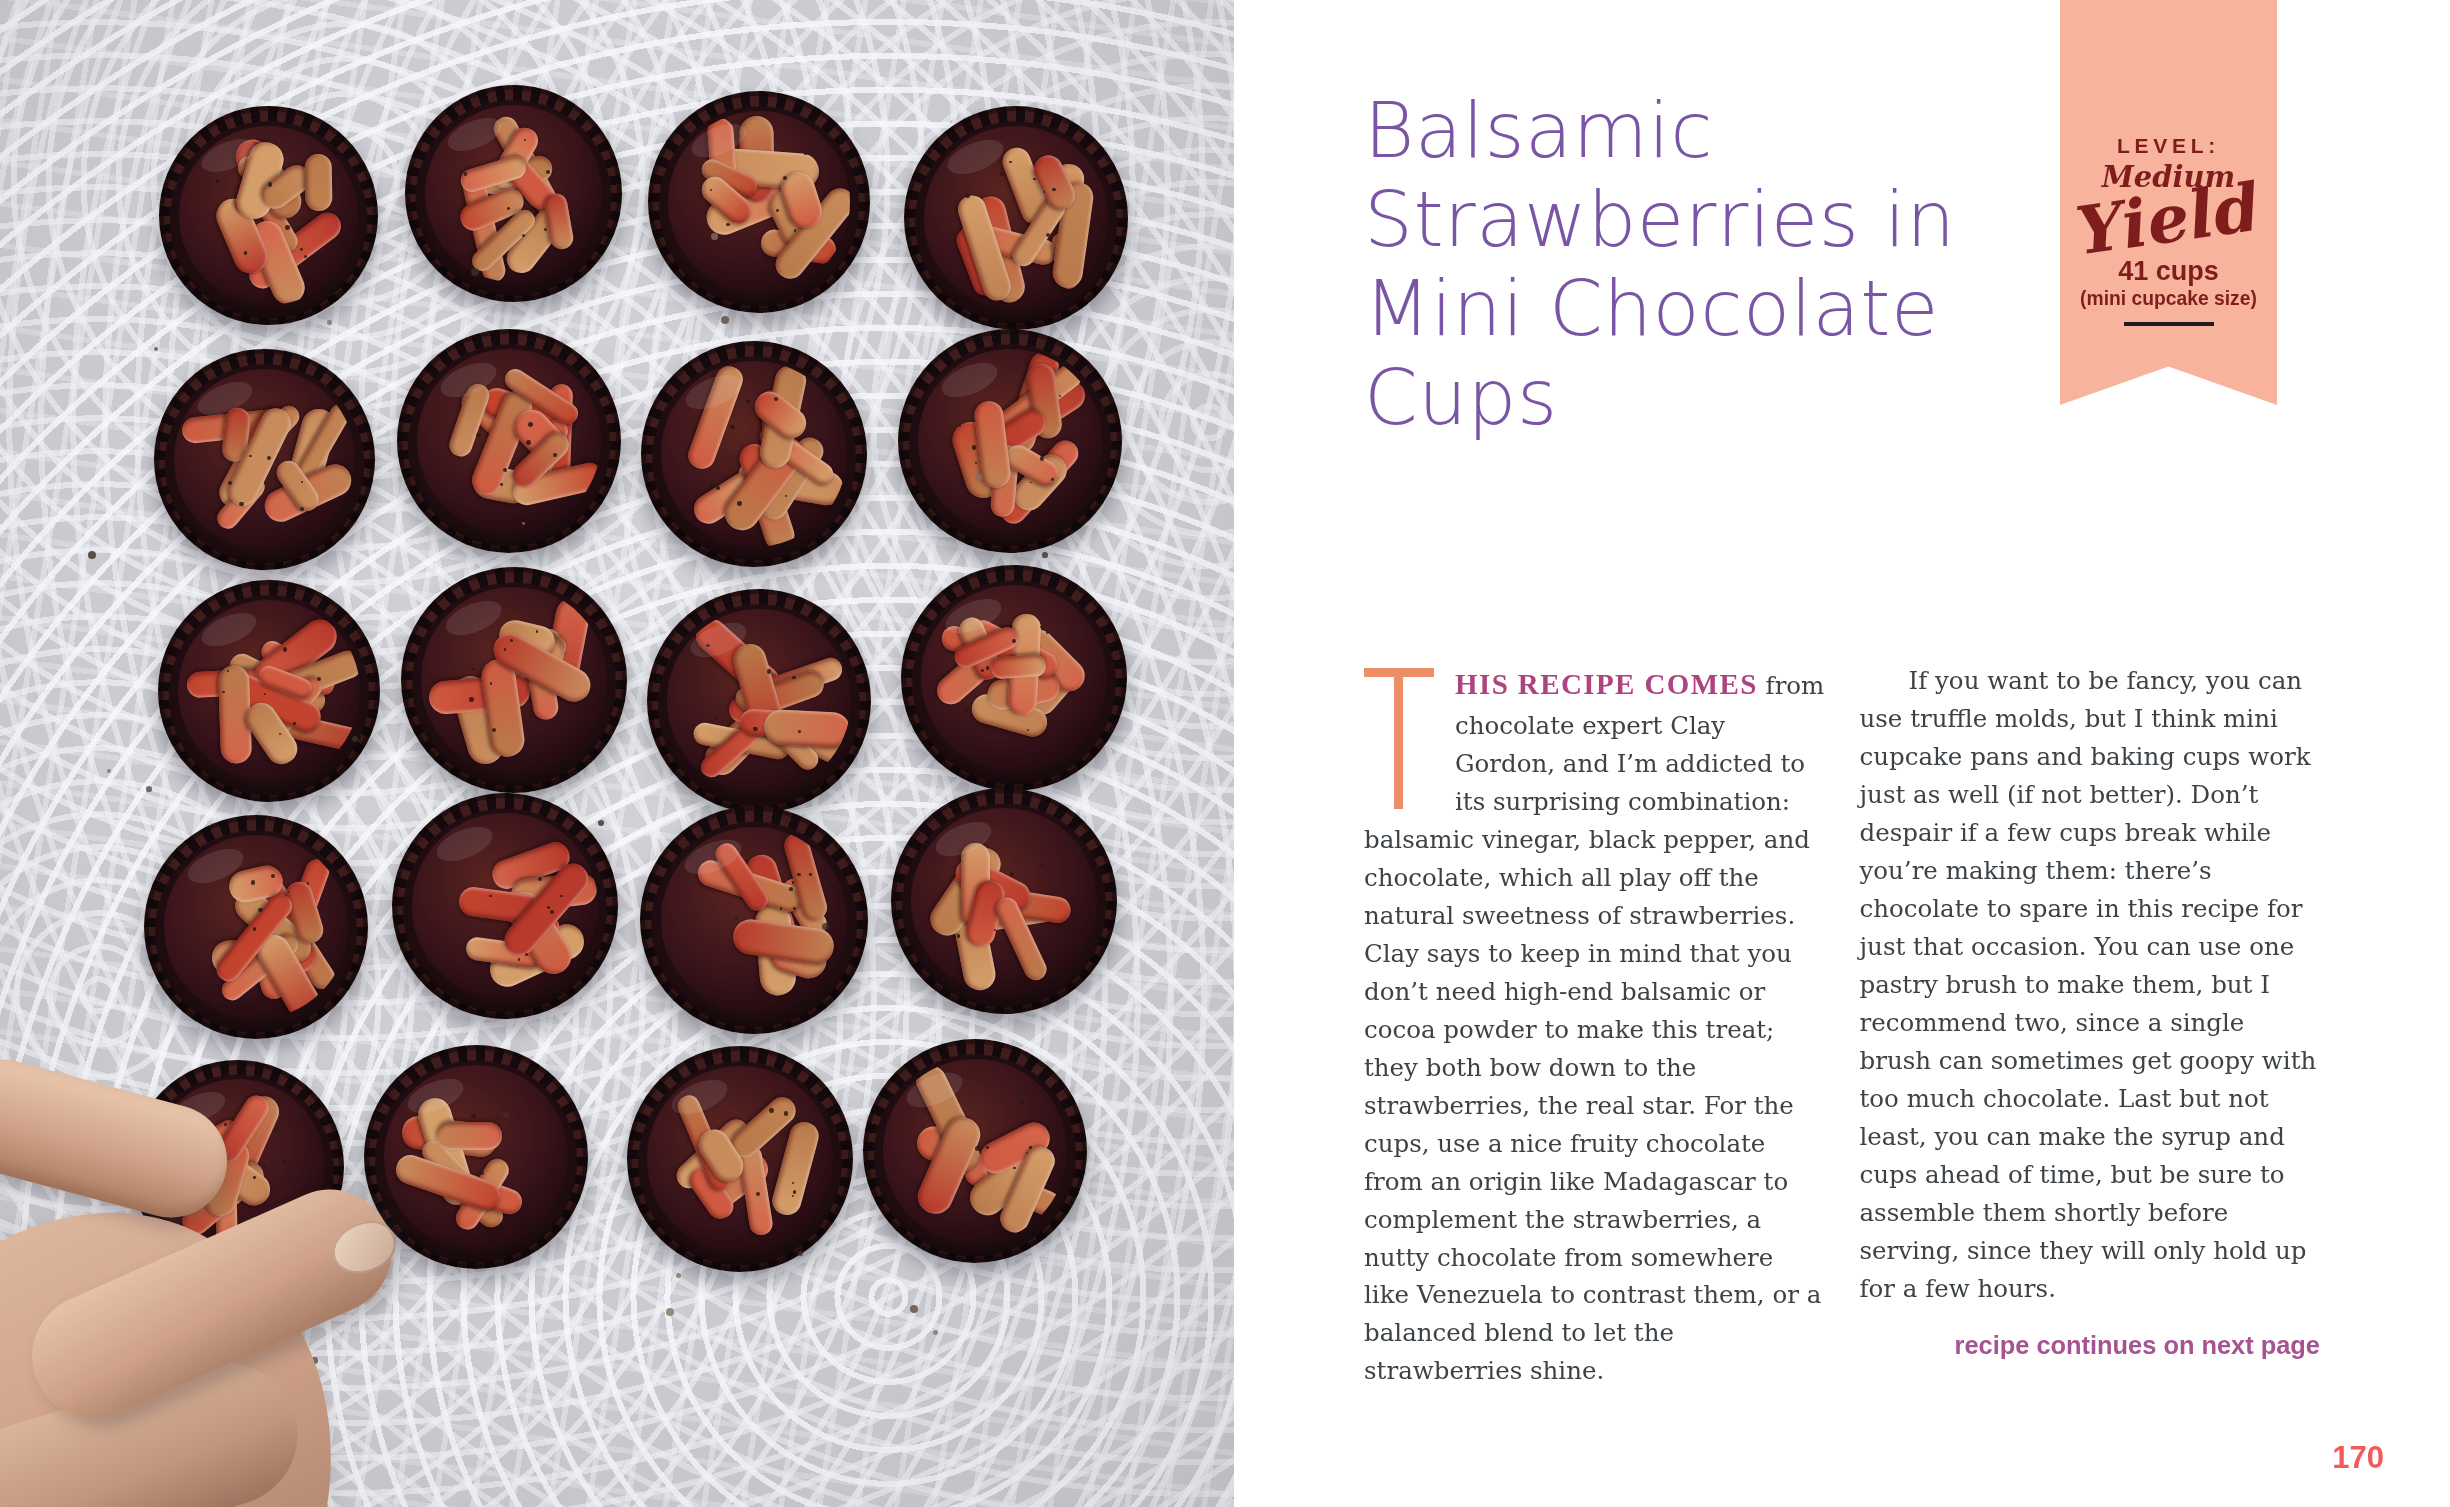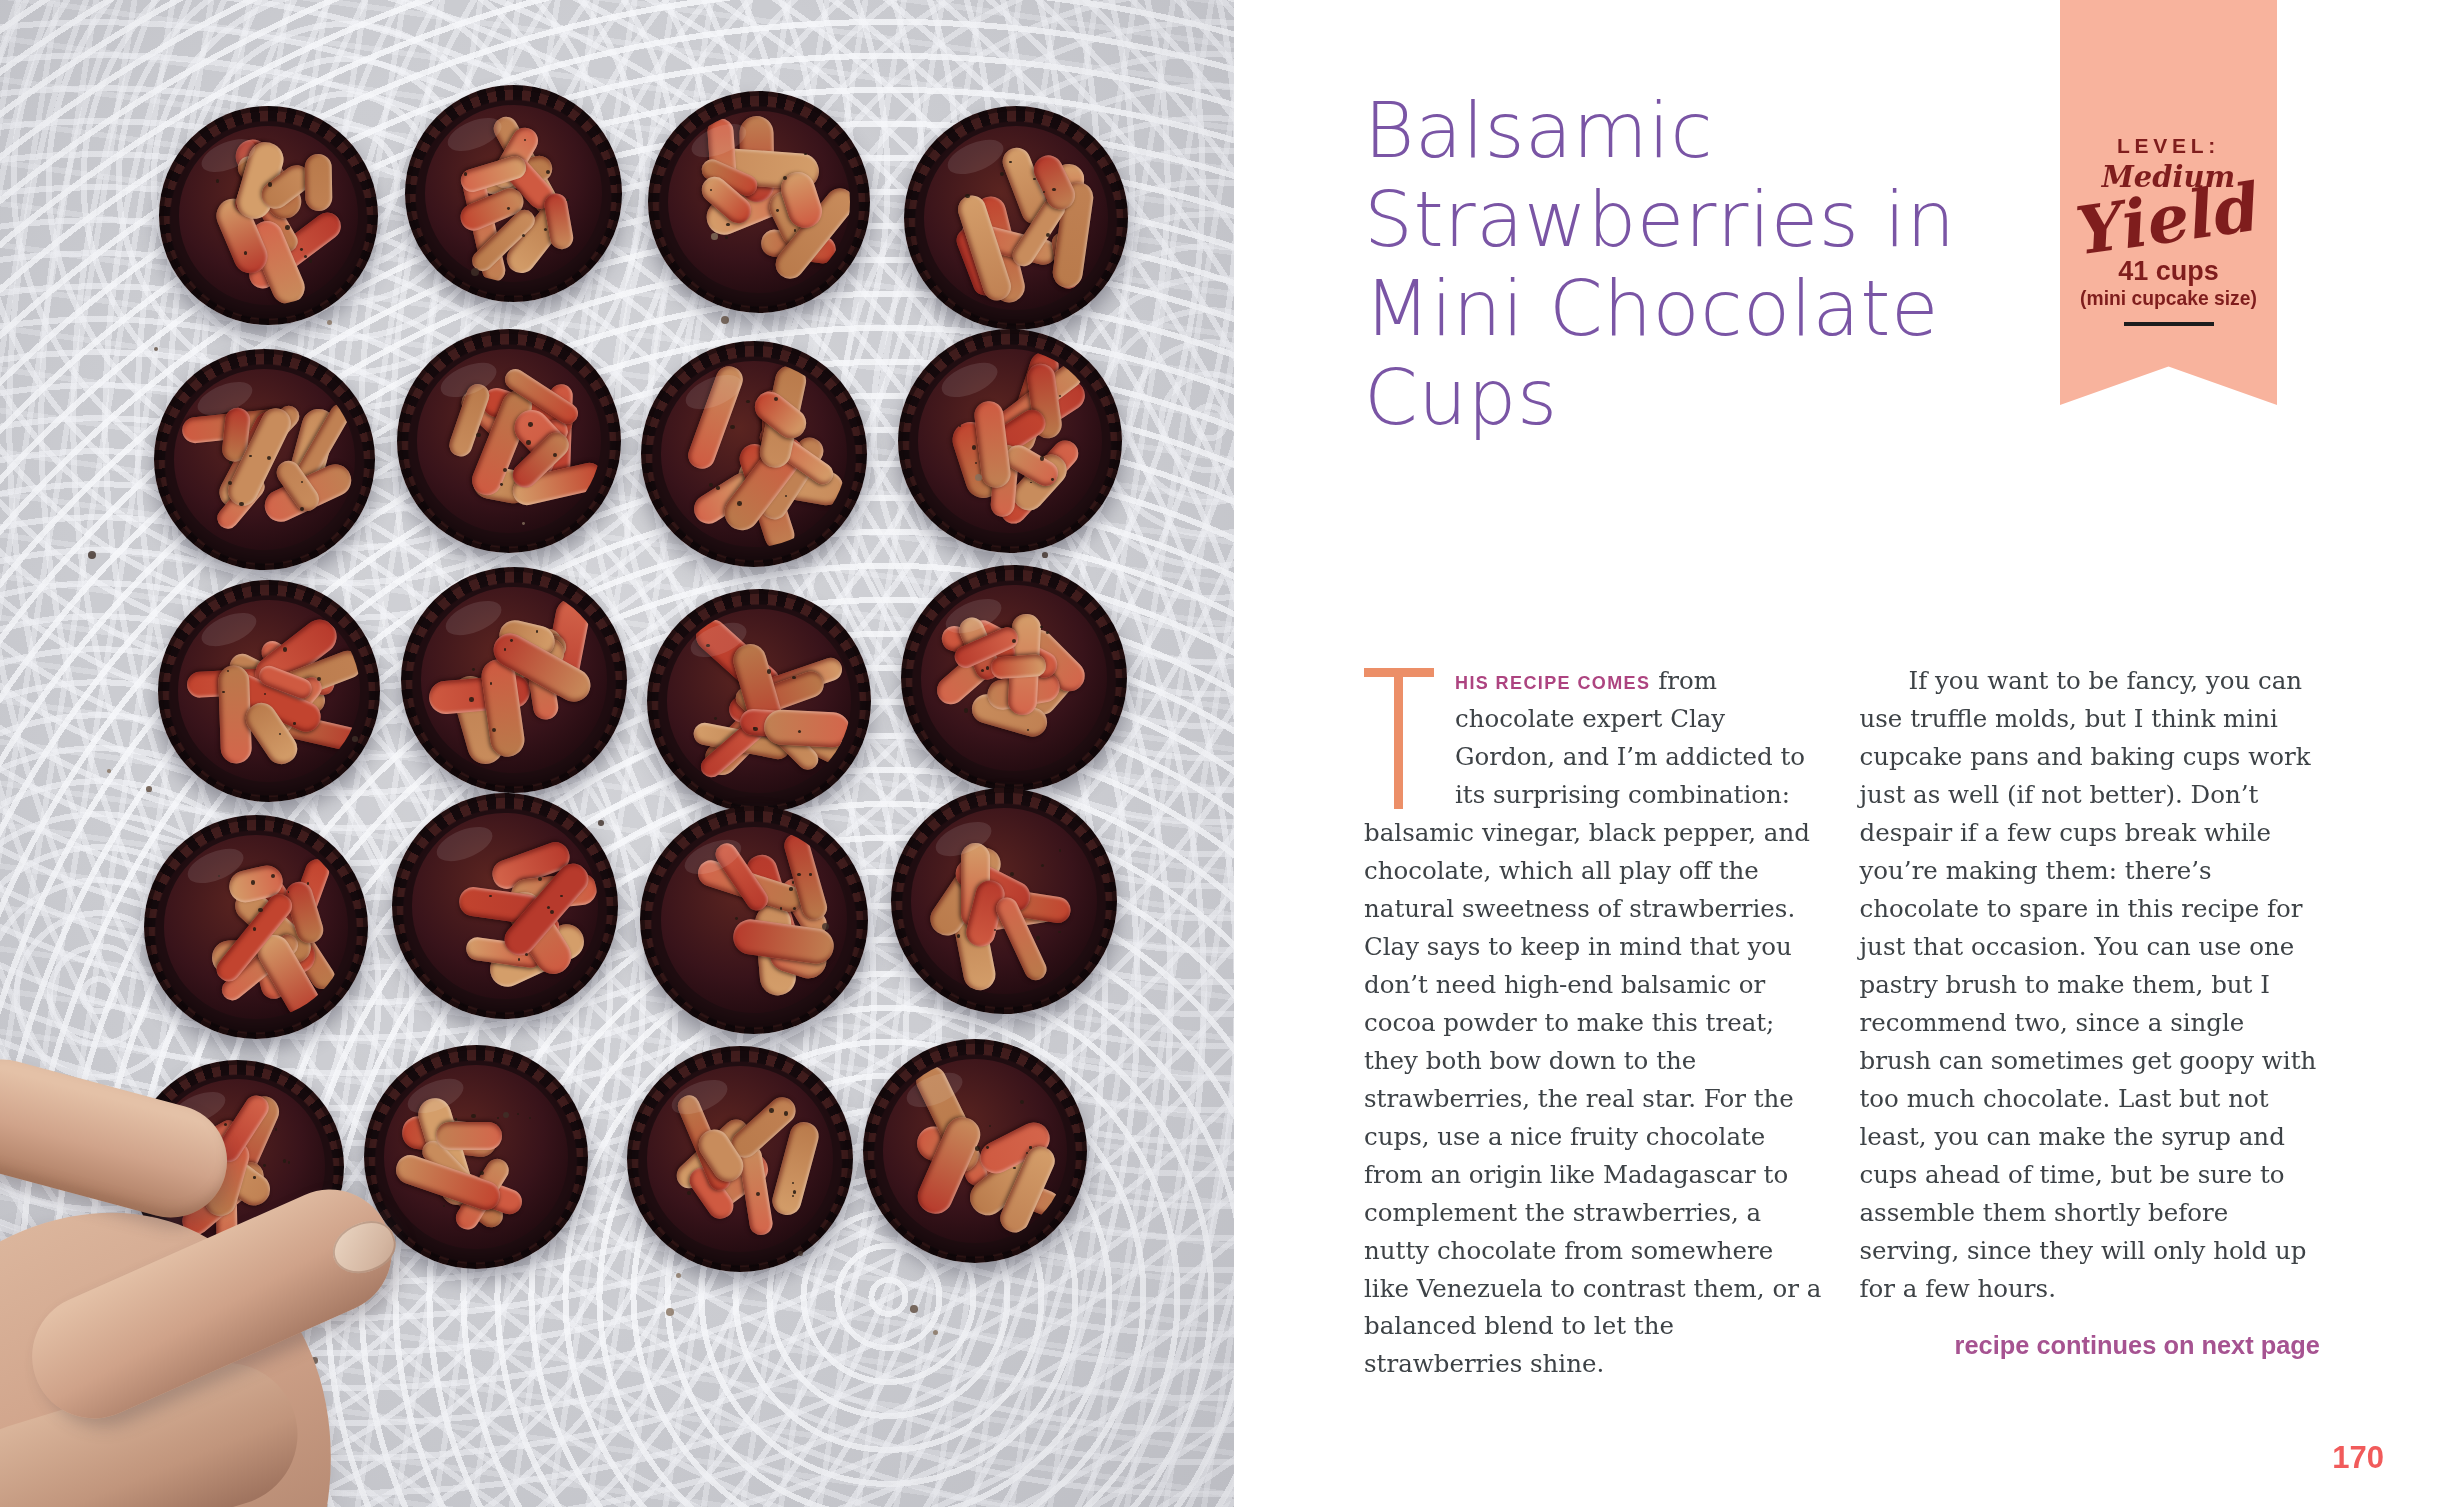--- a/index.html
+++ b/index.html
@@ -62,22 +62,22 @@
     font-size:25.4px;line-height:1.5;font-weight:bold;color:var(--magenta,#A65391);}
 
   .columns{position:absolute;left:130px;top:662px;width:957px;display:flex;gap:34px;}
   .col{width:462px;font-family:"DejaVu Serif","Liberation Serif",serif;
     font-size:24.5px;line-height:1.55;color:var(--body-ink,#3D4246);}
   .col p{margin:0;}
   .col-right p{text-indent:49px;}
   .dropcap{float:left;position:relative;width:70px;height:141px;margin:5.7px 21px 0 0;}
   .dc-bar{position:absolute;left:0;top:0;width:100%;height:9.4px;background:var(--orange,#EC8F68);}
   .dc-stem{position:absolute;left:30px;top:0;width:9.4px;height:100%;background:var(--orange,#EC8F68);}
-  .leadin{font-family:Liberation Sans, sans-serif;font-weight:bold;letter-spacing:1.4px;
-    font-size:18px;color:var(--leadin-magenta,#AD4480);}
+  .leadin{font-family:Liberation Serif, serif;font-weight:bold;letter-spacing:1.4px;
+    font-size:29px;color:var(--leadin-magenta,#AD4480);}
 
   .continues{position:absolute;right:130px;top:1331px;font-size:25.4px;font-weight:bold;
     color:var(--magenta,#A65391);}
   .pagenum{position:absolute;right:66px;top:1440px;font-size:31px;font-weight:bold;
     color:var(--coral,#F15B5B);}
 
   
   .ribbon{position:absolute;left:826px;top:0;width:217px;height:405px;
     background:var(--ribbon-peach,#F8B39D);
     -webkit-clip-path:polygon(0 0,100% 0,100% 100%,50% 90.5%,0 100%);

